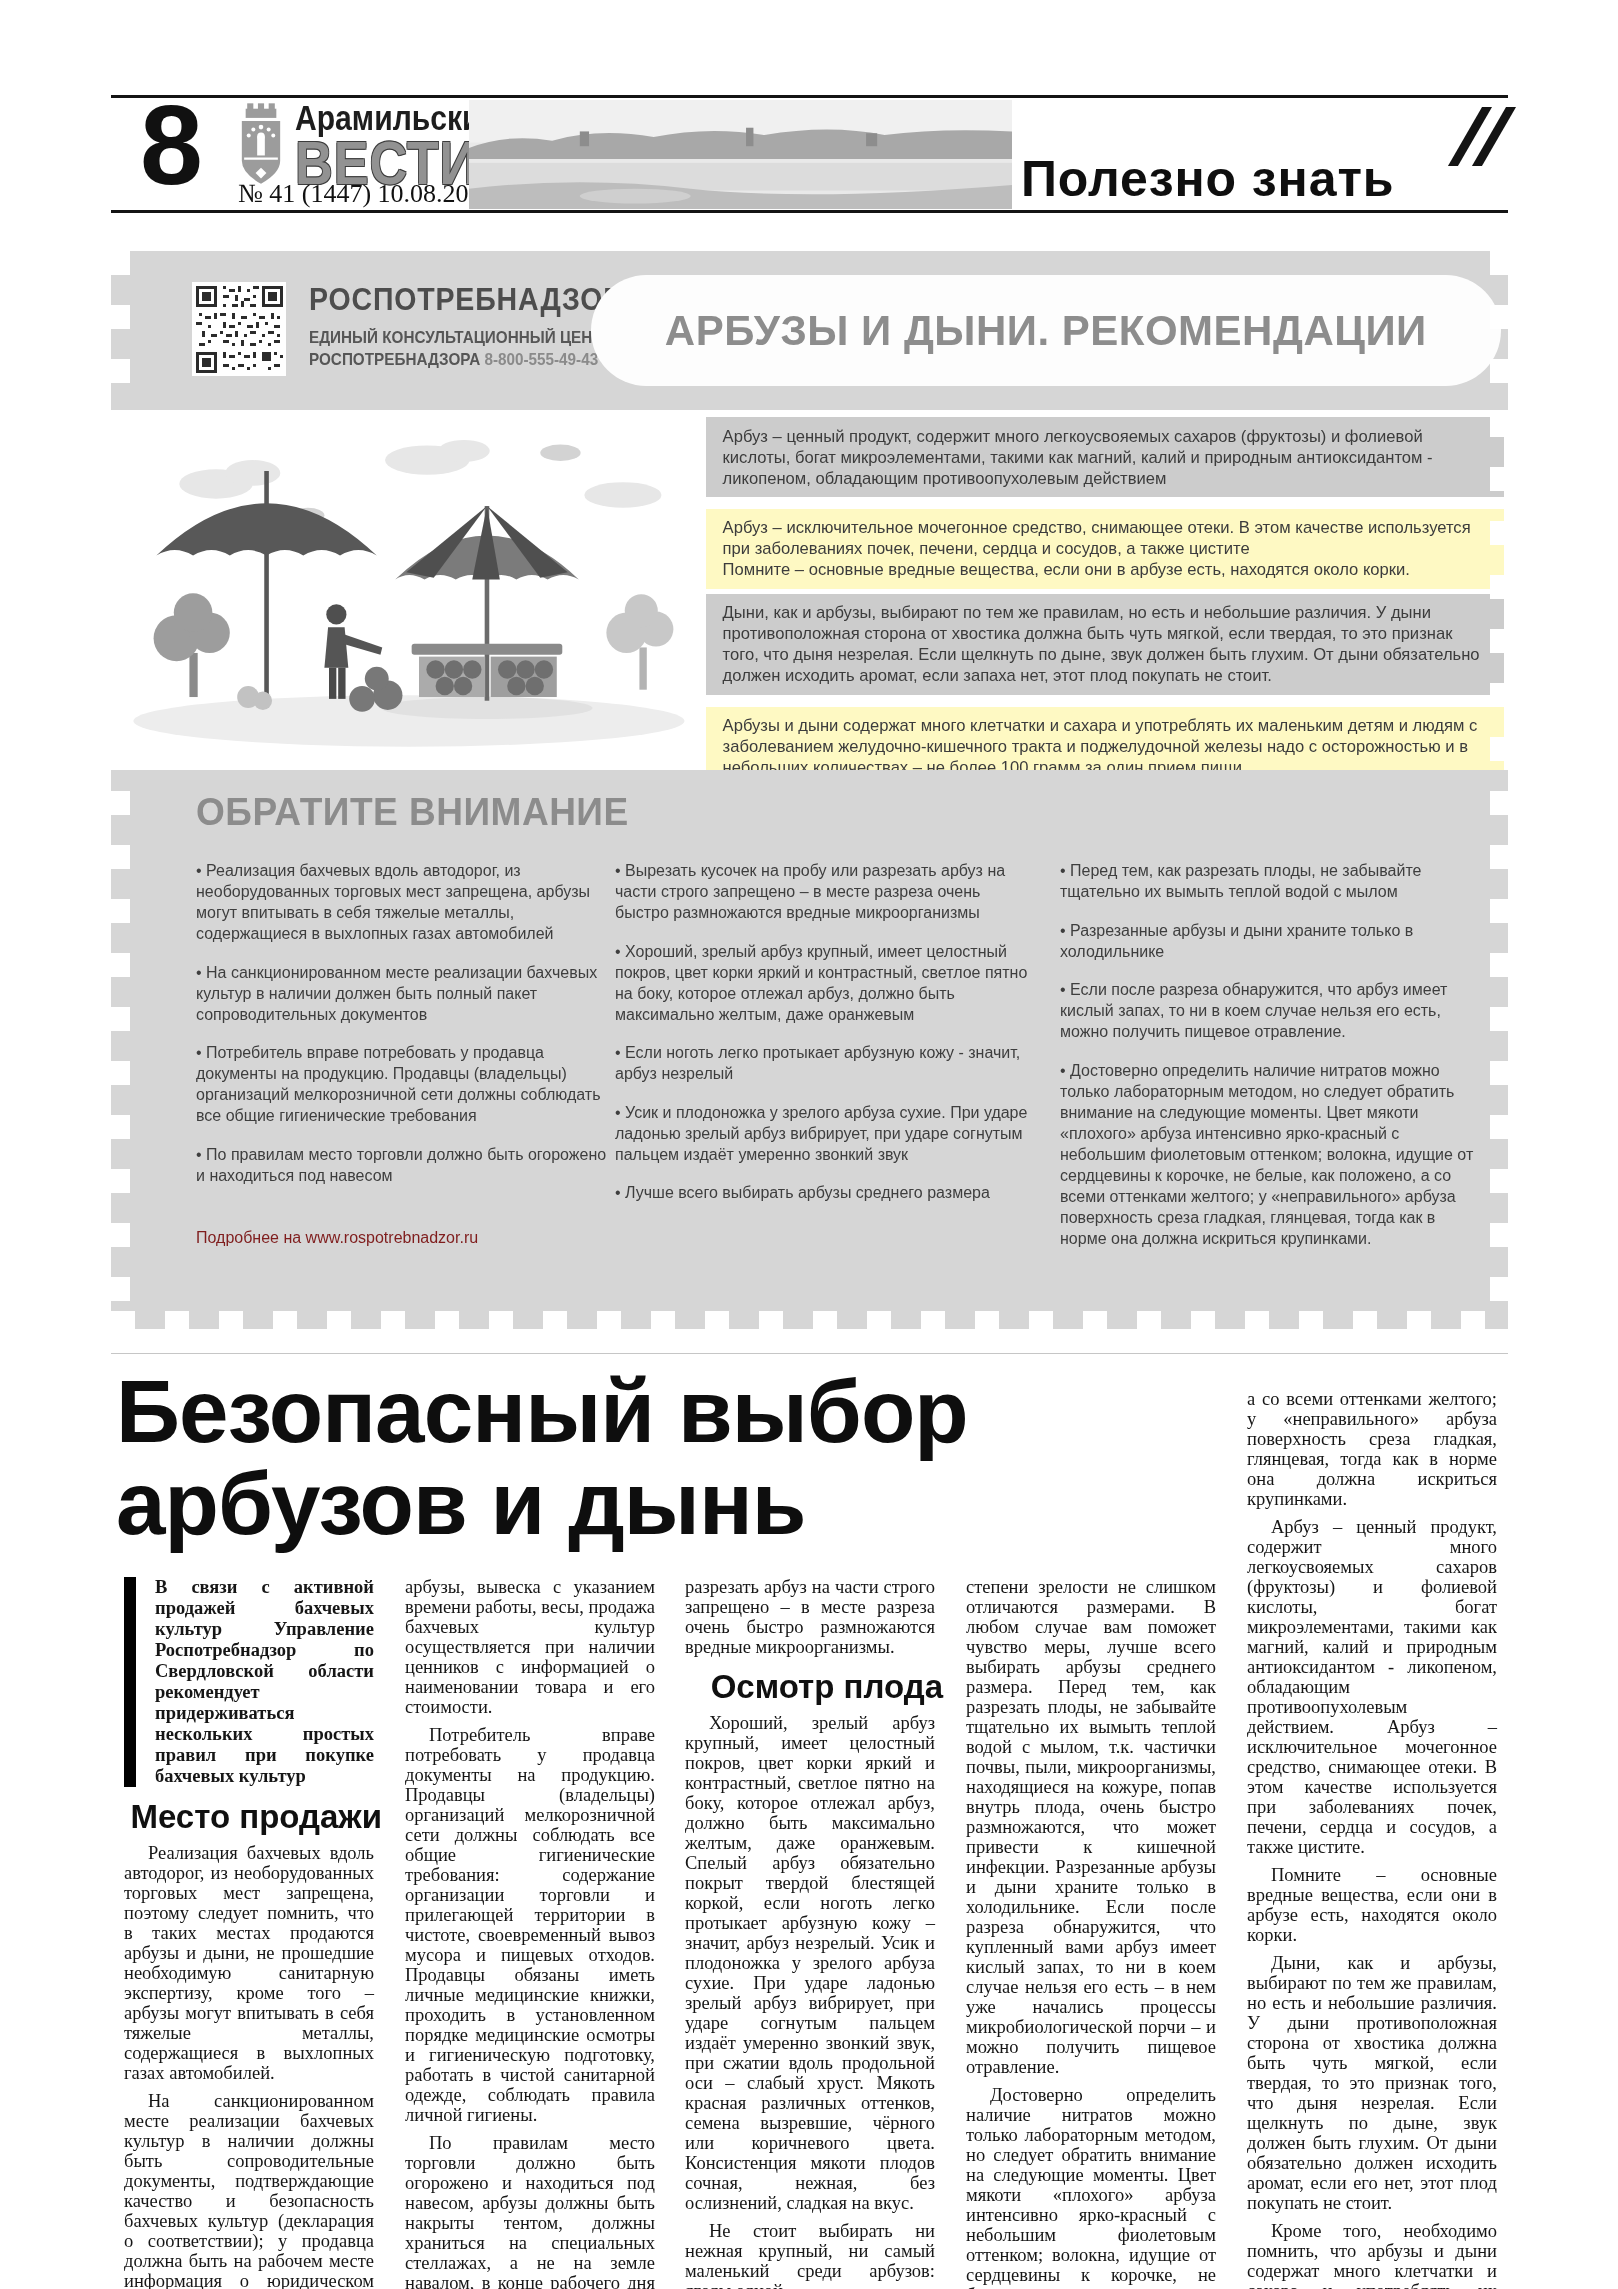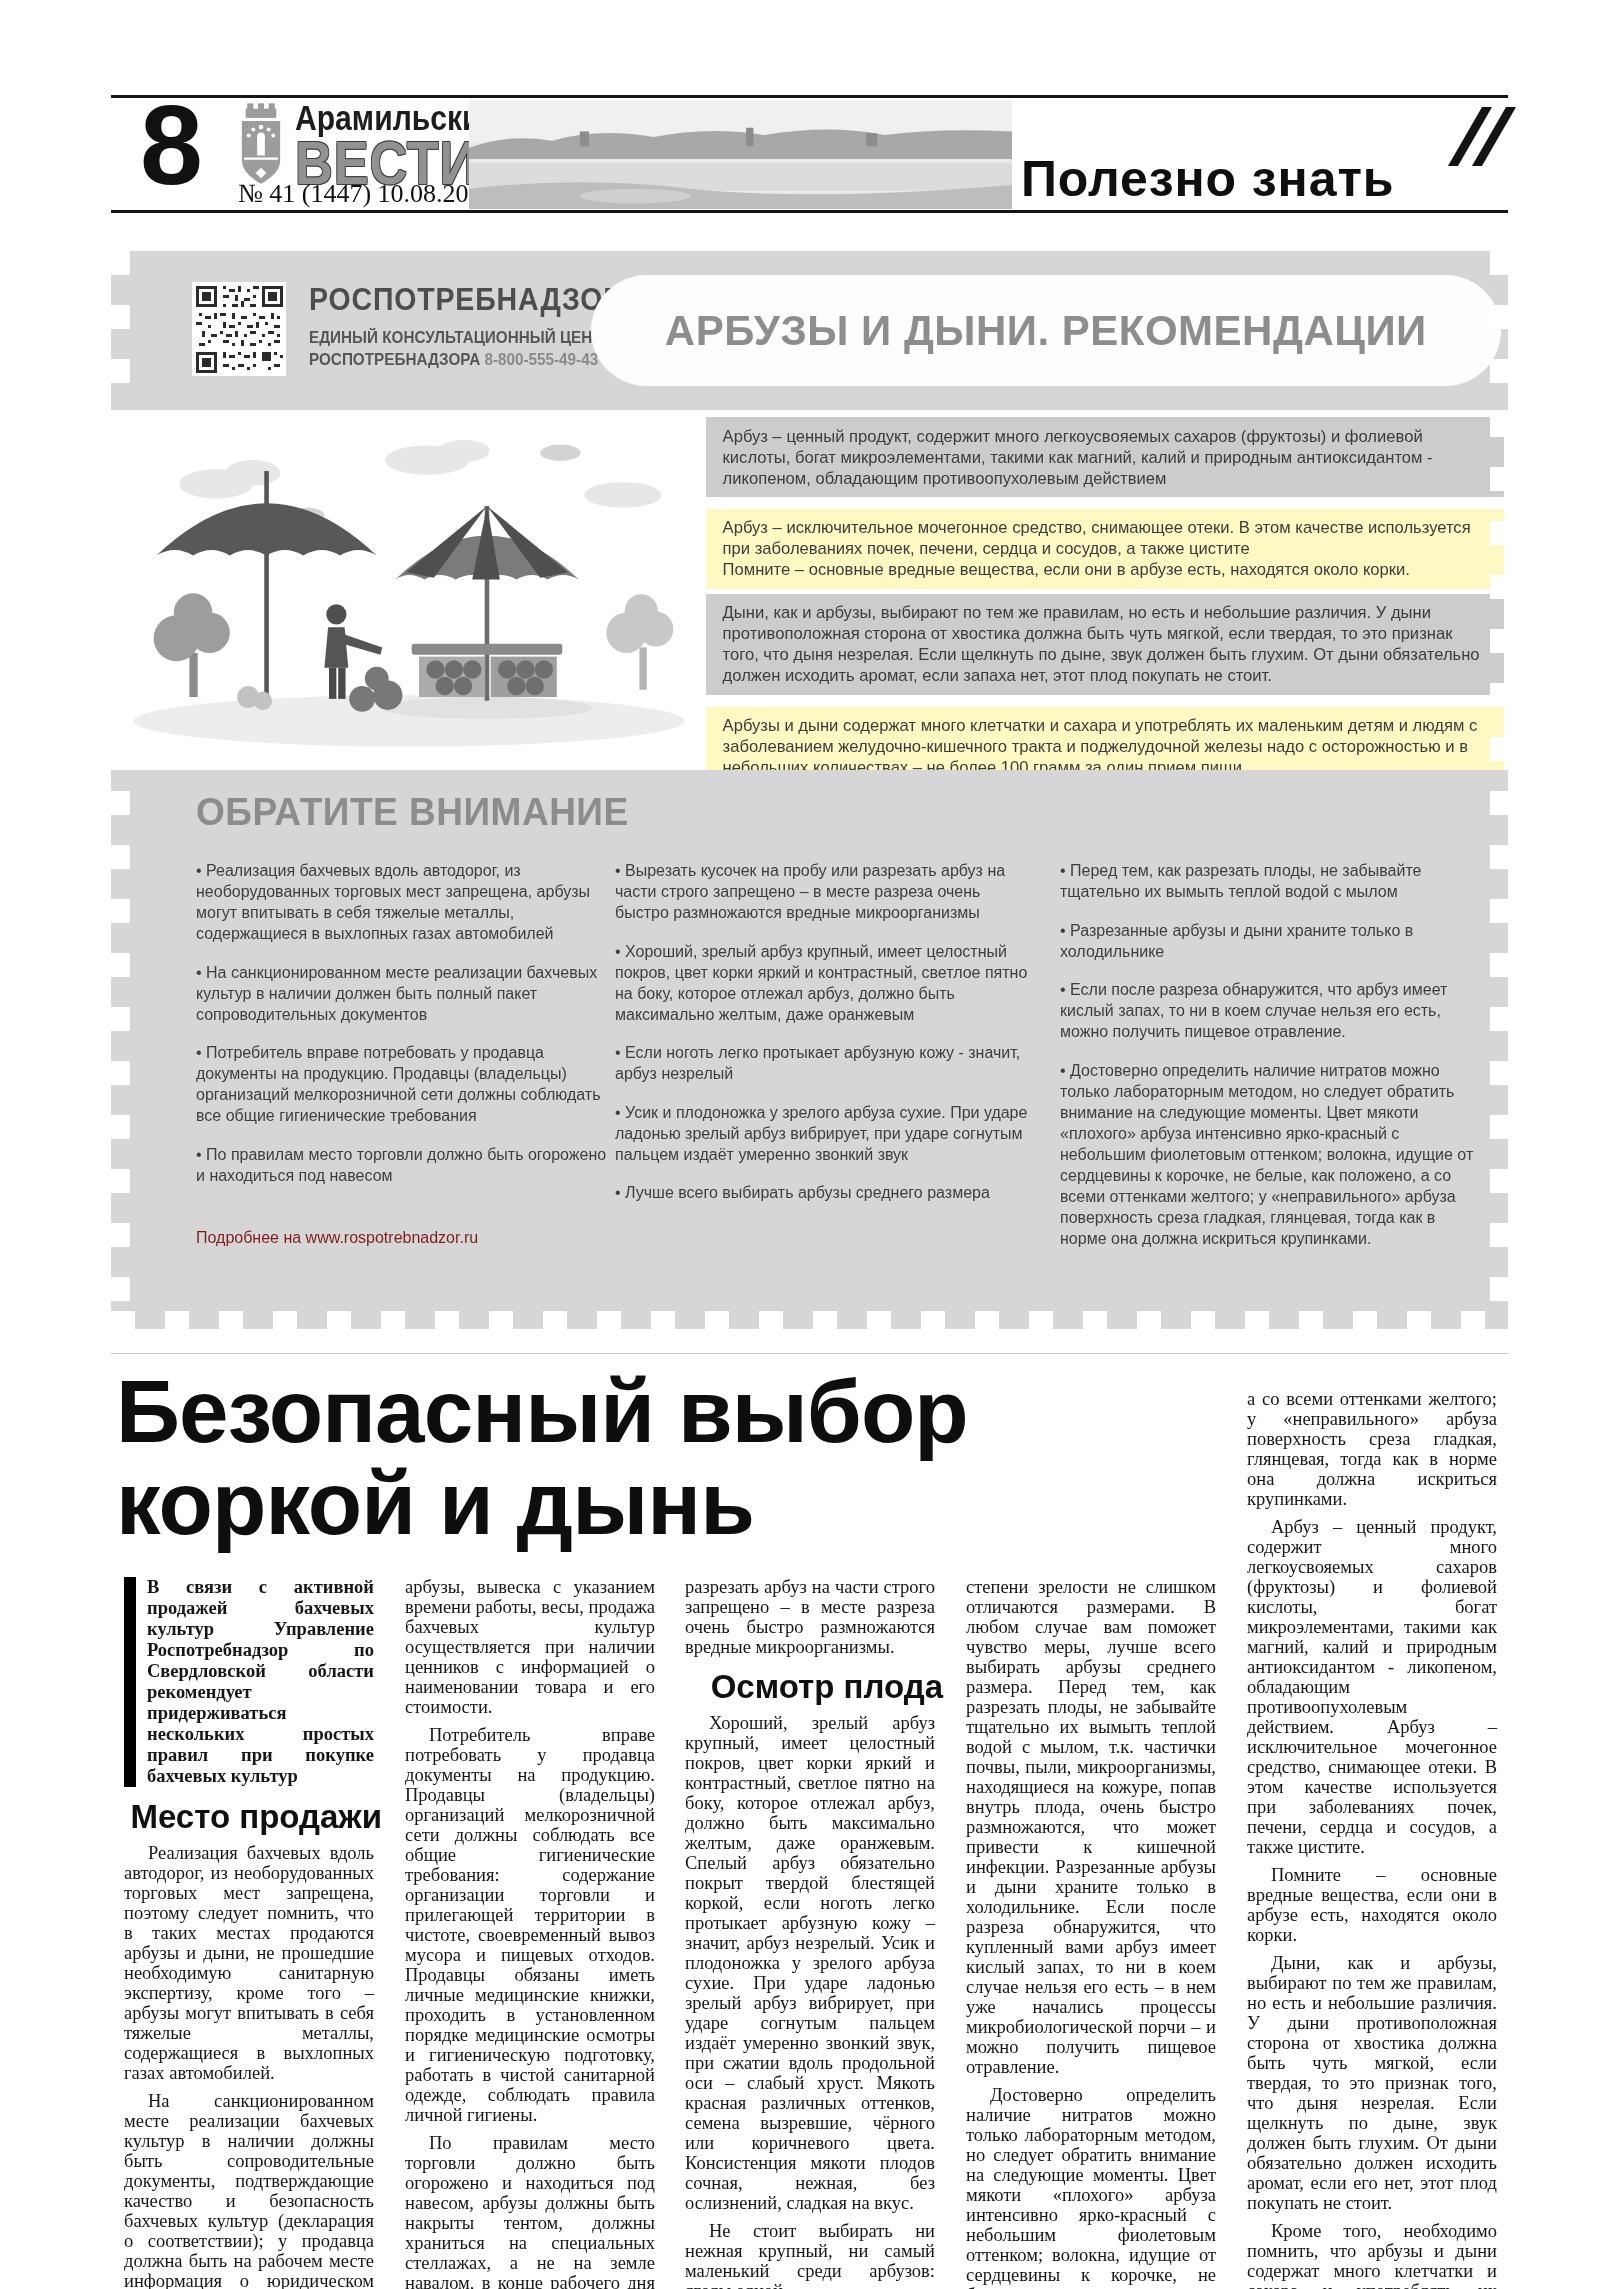--- a/index.html
+++ b/index.html
@@ -59,21 +59,21 @@
 
   .hairline{position:absolute;left:111px;top:1353px;width:1397px;height:0.9px;background:#c6c6c6;}
 
   
   .headline{position:absolute;left:116px;top:1366px;width:1117px;font-size:89px;line-height:1.03;font-weight:700;
     color:#0e0e0e;letter-spacing:-0.9px;white-space:pre-line;}
   .col{position:absolute;width:266px;font-family:"Liberation Serif",serif;font-size:18.5px;line-height:20px;
     color:#161616;text-align:justify;}
   .col p{margin:8px;}
   .col p.ind{text-indent:24px;}
-  .lead{font-weight:700;border-left:12px solid #000;padding-left:11px;line-height:21px;margin-bottom:13px;}
+  .lead{font-weight:700;border-left:12px solid #000;padding-left:19px;line-height:21px;margin-bottom:13px;}
   .subhead{font-family:"Liberation Sans",sans-serif;font-size:33px;font-weight:700;color:#101010;
     margin:13px 0 7.4px 0;text-align:right;line-height:1.05;}
 </style>
 </head>
 <body>
 
 <div class="page">
 
   <div class="rule" style="top:95px;"></div>
 
@@ -339,21 +339,21 @@
     </div>
 
     <div class="serr-left"></div>
     <div class="serr-right"></div>
     <div class="serr-bottom"></div>
   </div>
 
   <div class="hairline"></div>
 
   <div class="headline">Безопасный выбор
-коркой и дынь</div>
+арбузов и дынь</div>
 
   <div class="col" style="left:116px;top:1569px;">
     <p class="lead">В связи с активной продажей бахчевых культур Управление Роспотребнадзор по Свердловской области рекомендует придерживаться нескольких простых правил при покупке бахчевых культур</p>
     <div class="subhead">Место продажи</div>
     <p class="ind">Реализация бахчевых вдоль автодорог, из необорудованных торговых мест запрещена, поэтому следует помнить, что в таких местах продаются арбузы и дыни, не прошедшие необходимую санитарную экспертизу, кроме того – арбузы могут впитывать в себя тяжелые металлы, содержащиеся в выхлопных газах автомобилей.</p>
     <p class="ind">На санкционированном месте реализации бахчевых культур в наличии должны быть сопроводительные документы, подтверждающие качество и безопасность бахчевых культур (декларация о соответствии); у продавца должна быть на рабочем месте информация о юридическом лице, реализующем</p>
   </div>
 
   <div class="col" style="left:397px;top:1569px;">
     <p>арбузы, вывеска с указанием времени работы, весы, продажа бахчевых культур осуществляется при наличии ценников с информацией о наименовании товара и его стоимости.</p>

